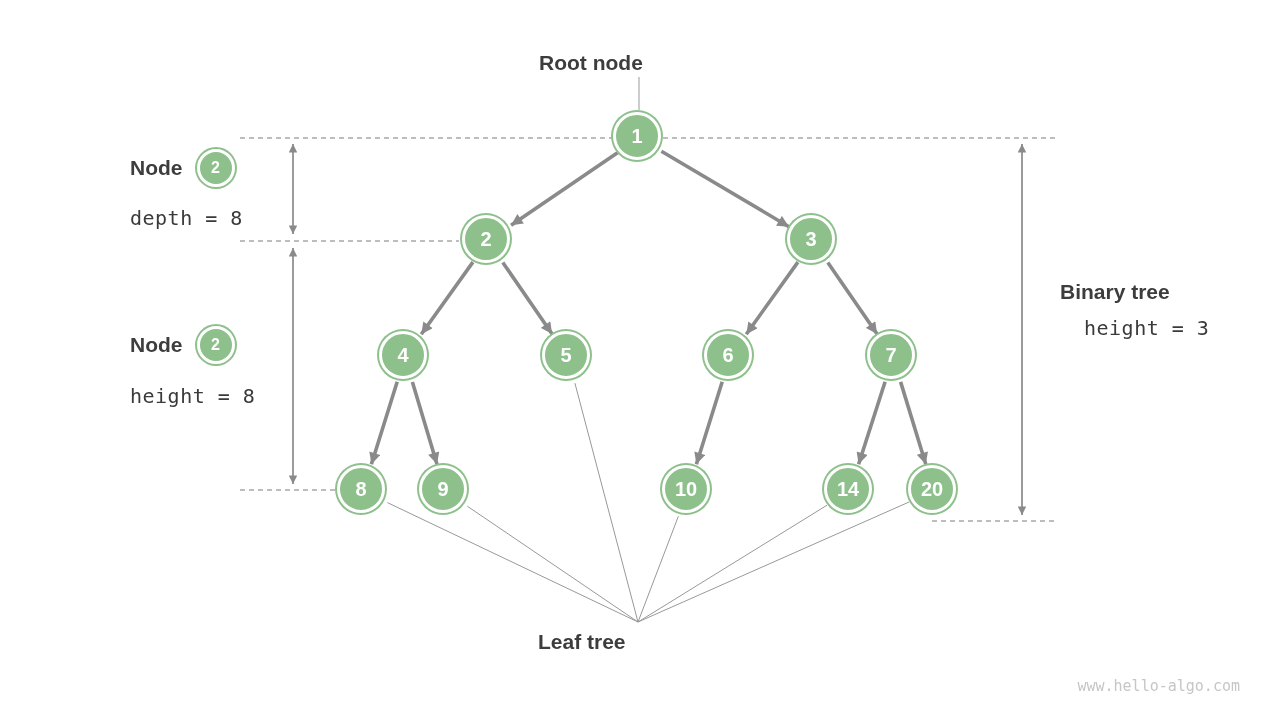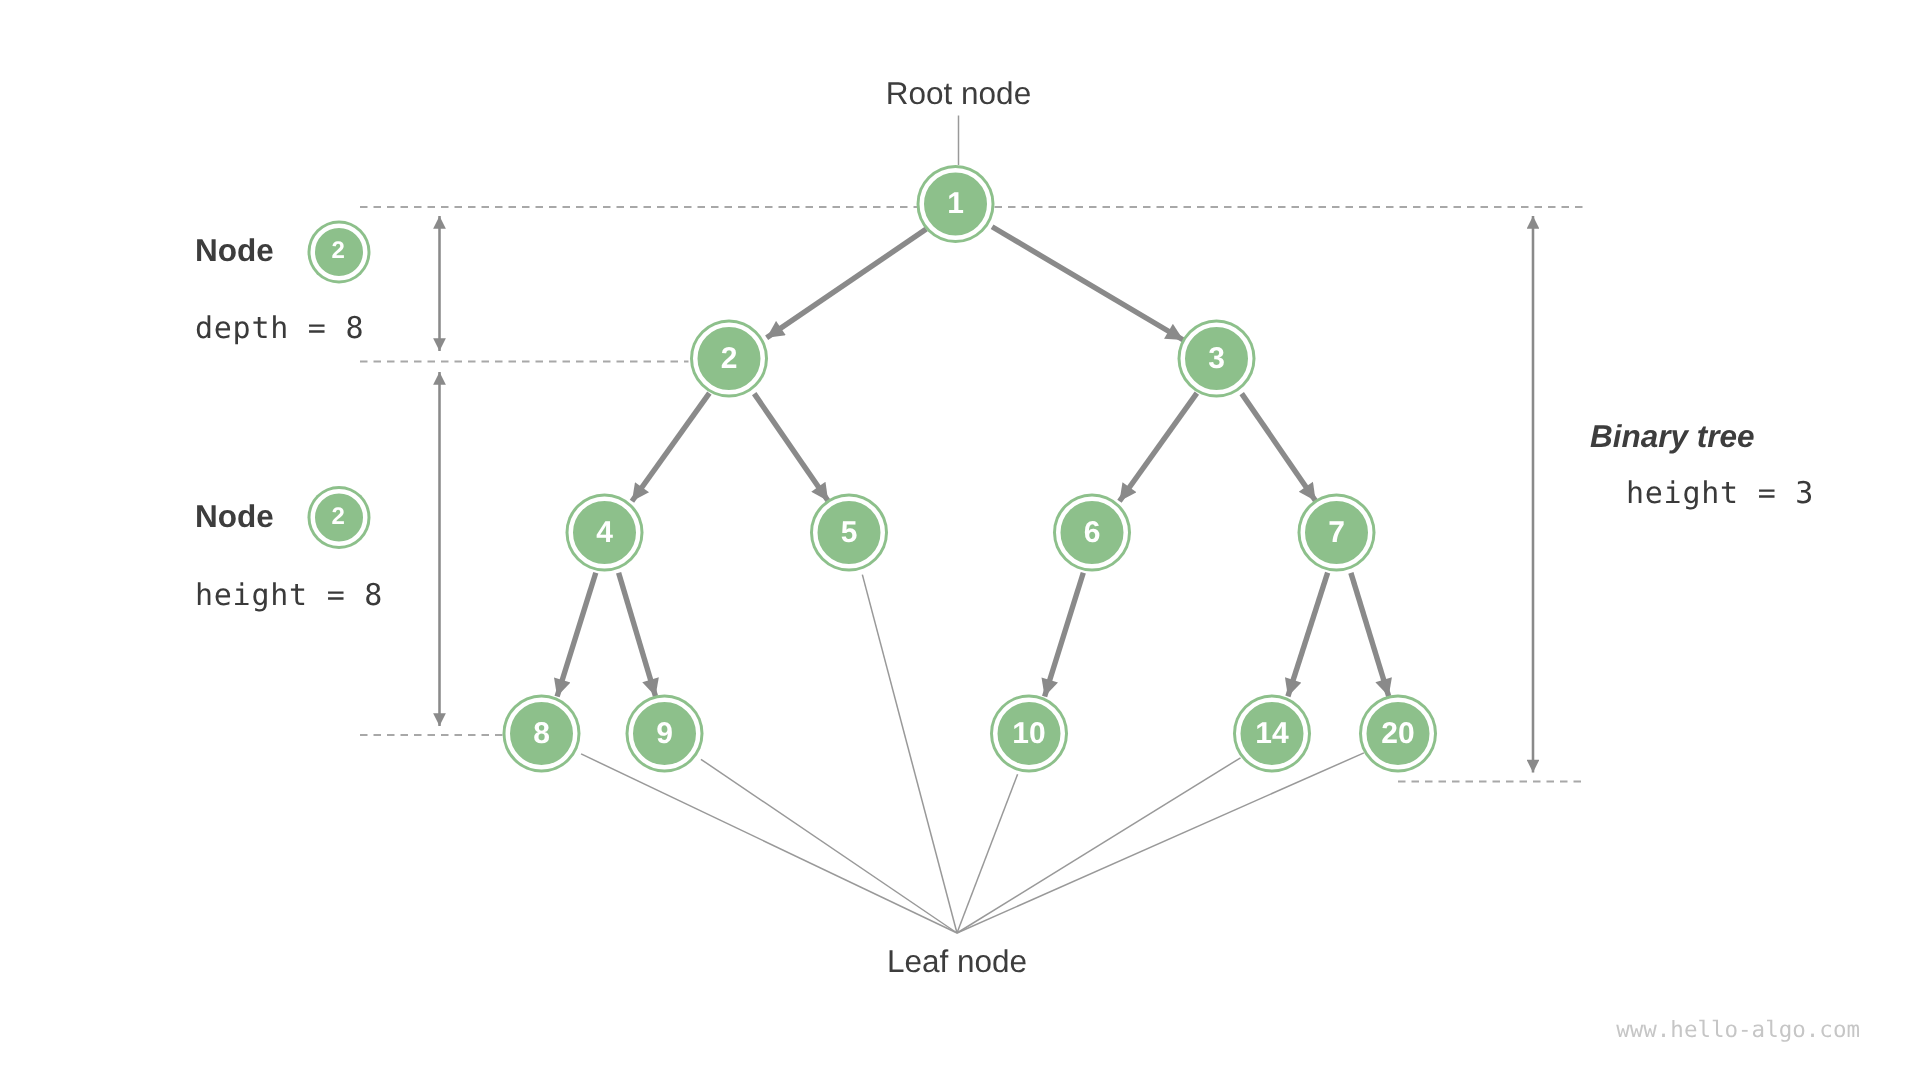--- a/index.html
+++ b/index.html
@@ -15,42 +15,42 @@
     width:48px; height:48px; border-radius:50%;
     background:var(--green); border:3px solid #fff;
     box-shadow:0 0 0 2px var(--green);
     display:flex; align-items:center; justify-content:center;
     color:#fff; font-weight:bold; font-size:20px;
     font-family:"Liberation Sans", sans-serif;
   }
 
   
   .title {
-    position:absolute; width:200px; text-align:center;
-    font-size:21px; font-weight:normal; color:var(--text);
+    position:absolute; width:200px; text-align:left;
+    font-size:21px; font-weight:bold; color:var(--text);
   }
 
   
   .ann-row {
-    position:absolute; display:flex; align-items:center; gap:24px;
+    position:absolute; display:flex; align-items:center; gap:14px;
   }
   .ann-label { font-size:21px; font-weight:bold; color:var(--text); }
   .badge {
     box-sizing:border-box; width:38px; height:38px; border-radius:50%;
     background:var(--green); border:3px solid #fff;
     box-shadow:0 0 0 2px var(--green);
     display:flex; align-items:center; justify-content:center;
     color:#fff; font-weight:bold; font-size:16px;
   }
 
   .formula {
     position:absolute; font-family:"DejaVu Sans Mono", monospace;
     font-size:20px; color:var(--mono); letter-spacing:0.5px; white-space:pre;
   }
-  .side-title { position:absolute; font-size:21px; font-weight:bold; color:var(--text);font-style:italic; }
+  .side-title { position:absolute; font-size:21px; font-weight:bold; color:var(--text); }
 
   .watermark {
     position:absolute; left:1040px; top:677px; width:200px; text-align:right;
     font-family:"DejaVu Sans Mono", monospace; font-size:15px; color:var(--wm);
   }
 </style>
 </head>
 <body>
 
 <div class="stage">
@@ -101,21 +101,21 @@
       <div class="node" style="left: 867px; top: 331px;">7</div>
       <div class="node" style="left: 337px; top: 465px;">8</div>
       <div class="node" style="left: 419px; top: 465px;">9</div>
       <div class="node" style="left: 662px; top: 465px;">10</div>
       <div class="node" style="left: 824px; top: 465px;">14</div>
       <div class="node" style="left: 908px; top: 465px;">20</div>
     </div>
 
   <div class="title" style="left:539px; top:51px;">Root node</div>
 
-  <div class="title" style="left:538px; top:630px;">Leaf node</div>
+  <div class="title" style="left:538px; top:630px;">Leaf tree</div>
 
   <div class="ann-row" style="left:130px; top:149px;">
     <span class="ann-label">Node</span>
     <span class="badge">2</span>
   </div>
   <div class="formula" style="left:130px; top:206px;">depth = 8</div>
 
   <div class="ann-row" style="left:130px; top:326px;">
     <span class="ann-label">Node</span>
     <span class="badge">2</span>

